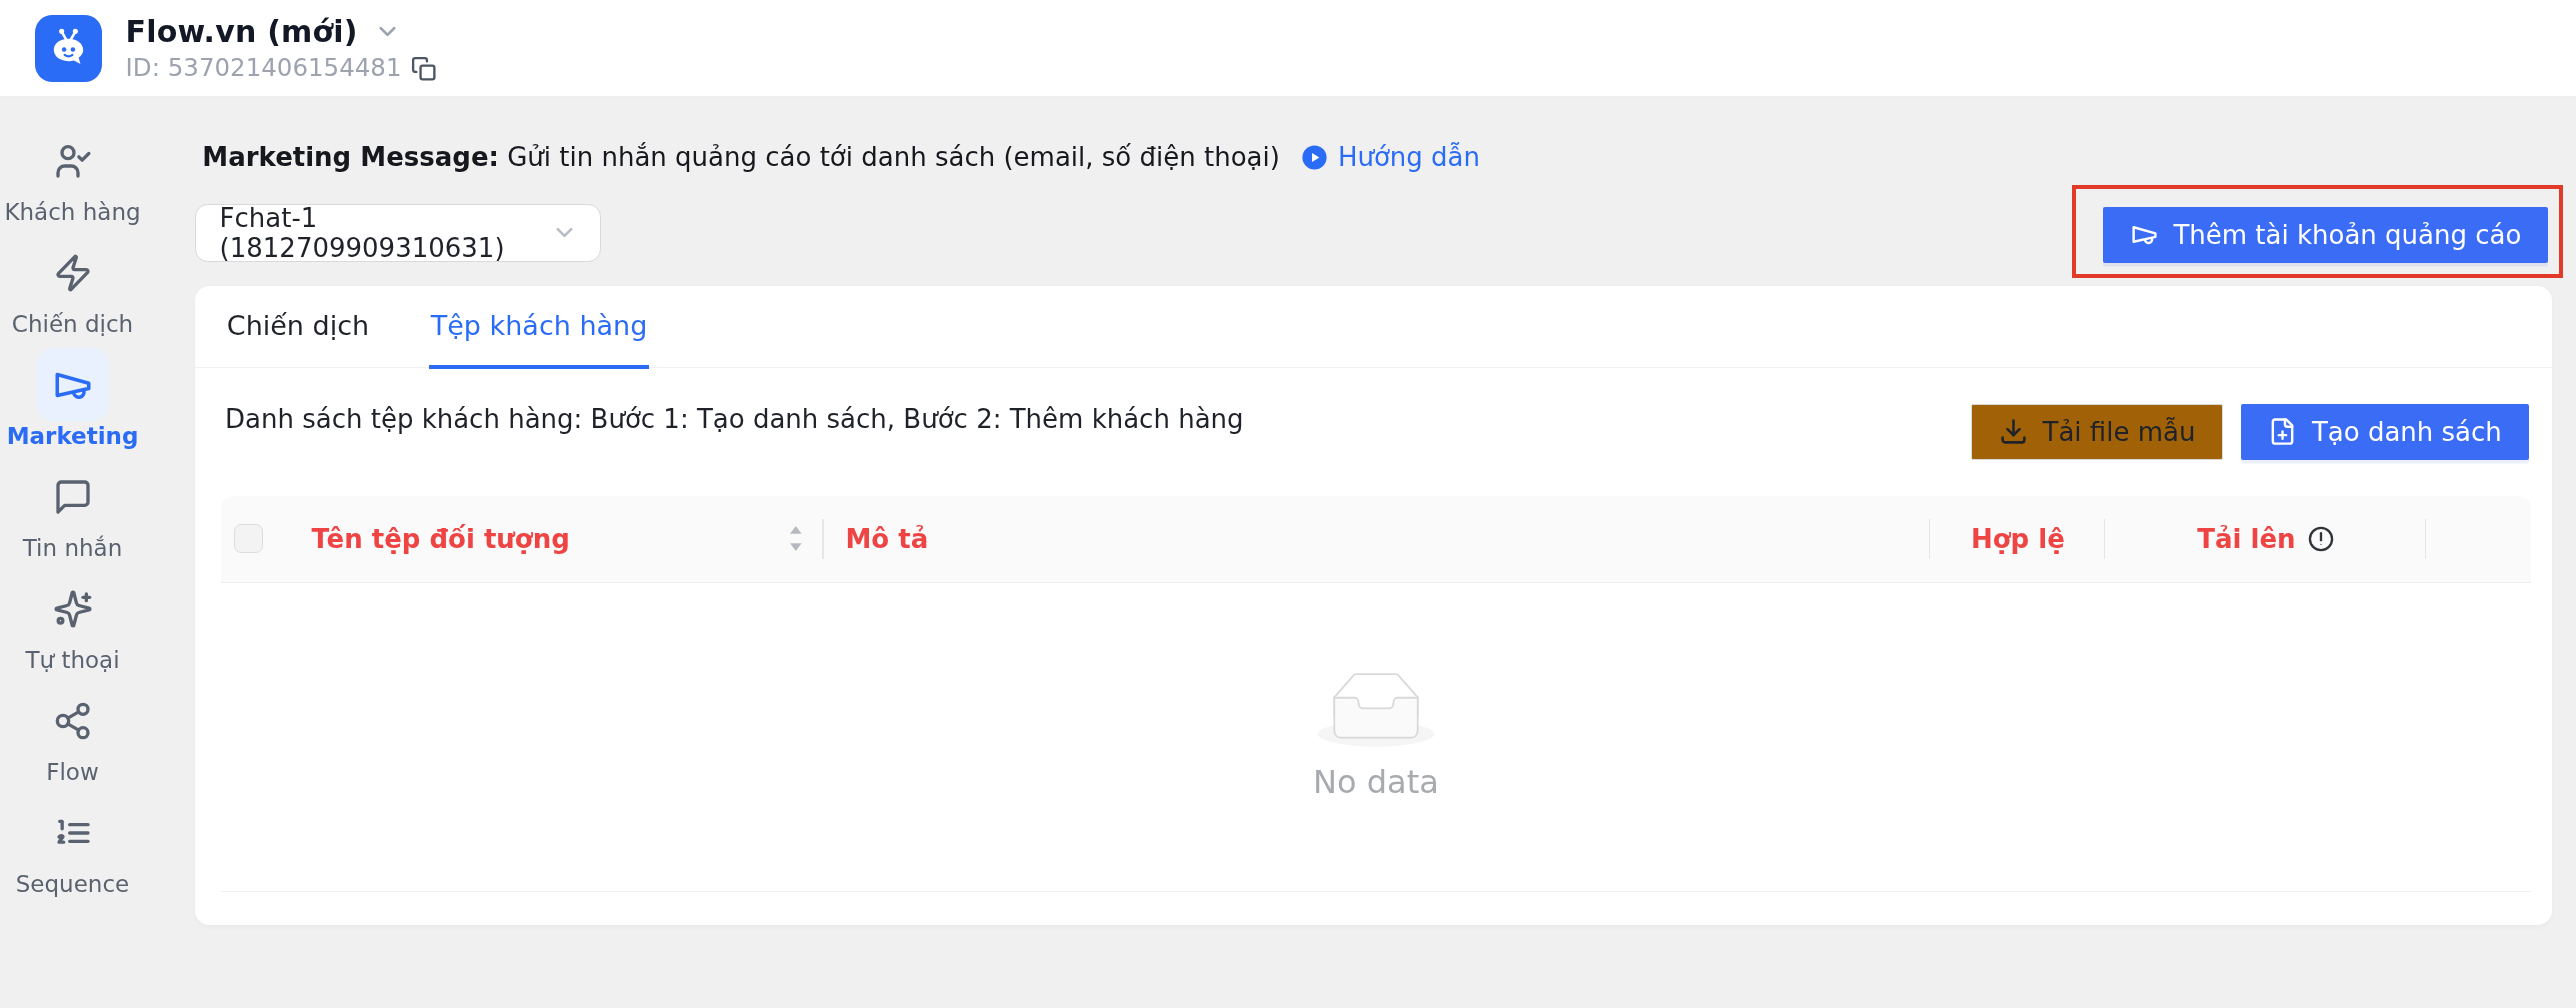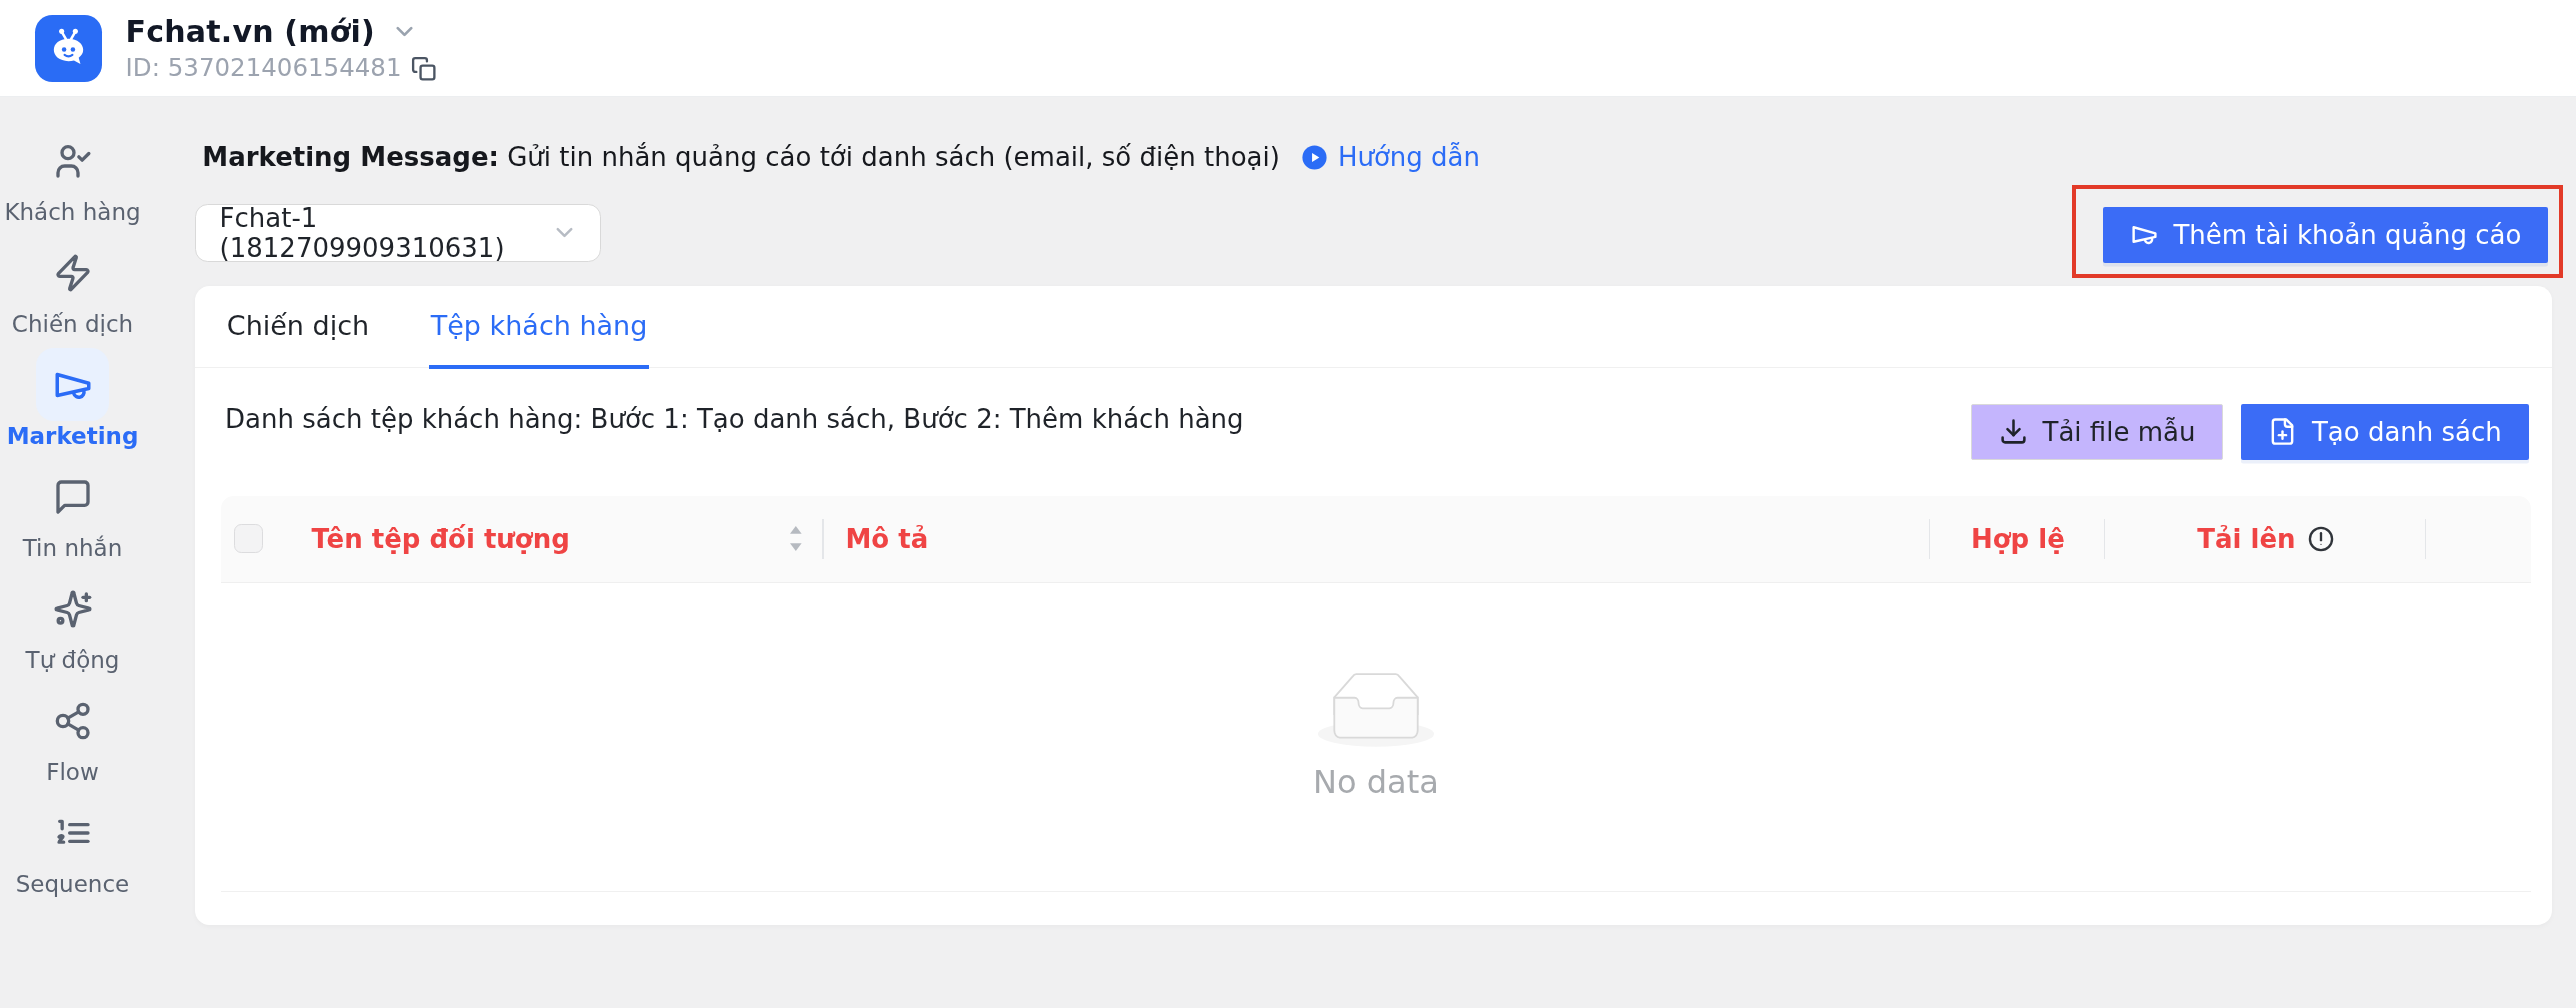--- a/index.html
+++ b/index.html
@@ -63,21 +63,21 @@
   .annotation{
     border:4.5px solid var(--annotation);
     padding:18px 11px 11.8px 27px; margin-right:-11px;
   }
   .btn{
     display:inline-flex; align-items:center; justify-content:center; gap:14.5px;
     height:56px; border-radius:2px; font-size:26px; border:none; cursor:pointer;
     font-family:inherit; padding:0 27px; white-space:nowrap;
   }
   .btn-primary{ background:var(--primary); color:#fff; box-shadow:0 3.6px 0 rgba(5,60,190,.08); }
-  .btn-default{ background:#c4b5fd; color:#1f2329; border:1.8px solid var(--border); }
+  .btn-default{ background:#a16207; color:#1f2329; border:1.8px solid var(--border); }
 
   
   .card{
     margin-top:7.3px; background:#fff; border-radius:14.5px;
     height:639px; box-shadow:0 1.8px 5.5px rgba(15,23,42,.03);
   }
   .tabbar{ display:flex; gap:58px; padding:0 30px; border-bottom:1.8px solid #f0f0f0; height:82px; }
   .tab{ font-size:27px; color:#1f2329; display:flex; align-items:center; cursor:pointer;
         border-bottom:4.5px solid transparent; margin-bottom:-1.8px; padding:0 1.8px; }
   .tab.active{ color:#2b6cf6; border-bottom-color:#2b6cf6; }
@@ -127,21 +127,21 @@
           <circle cx="31" cy="6.5" r="2.6" fill="#fff"></circle>
         <path d="M18 8.5l4 7M30 8.5l-4 7" stroke="#fff" stroke-width="2.6" stroke-linecap="round"></path>
         <path d="M24 14c9.4 0 15 5.4 15 11.4 0 3.4-1.8 6.2-4.6 8l1.8 6.4-6.6-3.5c-1.8.4-3.6.6-5.6.6-9.4 0-15-5.2-15-11.5S14.6 14 24 14z" fill="#fff"></path>
         <circle cx="19.5" cy="25" r="2.3" fill="#2a6cf5"></circle>
           <circle cx="28.5" cy="25" r="2.3" fill="#2a6cf5"></circle>
         <path d="M20 30.5c2.5 1.8 5.5 1.8 8 0" stroke="#2a6cf5" stroke-width="2.2" stroke-linecap="round" fill="none"></path>
       </svg>
     </div>
     <div class="title-block">
       <div class="title-row">
-        <span class="app-title">Fchat.vn (mới)</span>
+        <span class="app-title">Flow.vn (mới)</span>
         <span class="chev-small">
           <svg width="27" height="27" viewBox="0 0 24 24" fill="none" stroke="currentColor" stroke-width="2.4" stroke-linecap="round" stroke-linejoin="round">
               <path d="m6 9 6 6 6-6"></path>
             </svg>
         </span>
       </div>
       <div class="id-row">
         <span>ID: 537021406154481</span>
         <span class="copy-ic">
           <svg width="25.5" height="25.5" viewBox="0 0 24 24" fill="none" stroke="currentColor" stroke-width="2.2" stroke-linecap="round" stroke-linejoin="round">
@@ -200,21 +200,21 @@
 
       <div class="nav-item">
         <span class="icon-wrap">
             <svg width="40" height="40" viewBox="0 0 24 24" fill="none" stroke="currentColor" stroke-width="2" stroke-linecap="round" stroke-linejoin="round">
               <path d="M9.9 15.5a2 2 0 0 0-1.4-1.4l-6.1-1.6a.5.5 0 0 1 0-1l6.1-1.6A2 2 0 0 0 9.9 8.5l1.6-6.1a.5.5 0 0 1 1 0l1.6 6.1a2 2 0 0 0 1.4 1.4l6.1 1.6a.5.5 0 0 1 0 1l-6.1 1.6a2 2 0 0 0-1.4 1.4l-1.6 6.1a.5.5 0 0 1-1 0z"></path>
               <path d="M20 3v4"></path>
               <path d="M22 5h-4"></path>
               <circle cx="4.5" cy="19" r="1.4"></circle>
             </svg>
           </span>
-        <span class="nav-label">Tự động</span>
+        <span class="nav-label">Tự thoại</span>
       </div>
 
       <div class="nav-item">
         <span class="icon-wrap">
             <svg width="40" height="40" viewBox="0 0 24 24" fill="none" stroke="currentColor" stroke-width="2" stroke-linecap="round" stroke-linejoin="round">
               <circle cx="18" cy="5" r="3"></circle>
               <circle cx="6" cy="12" r="3.4"></circle>
               <circle cx="18" cy="19" r="3"></circle>
               <line x1="8.9" x2="15.4" y1="13.7" y2="17.5"></line>
               <line x1="15.4" x2="8.9" y1="6.5" y2="10.3"></line>

